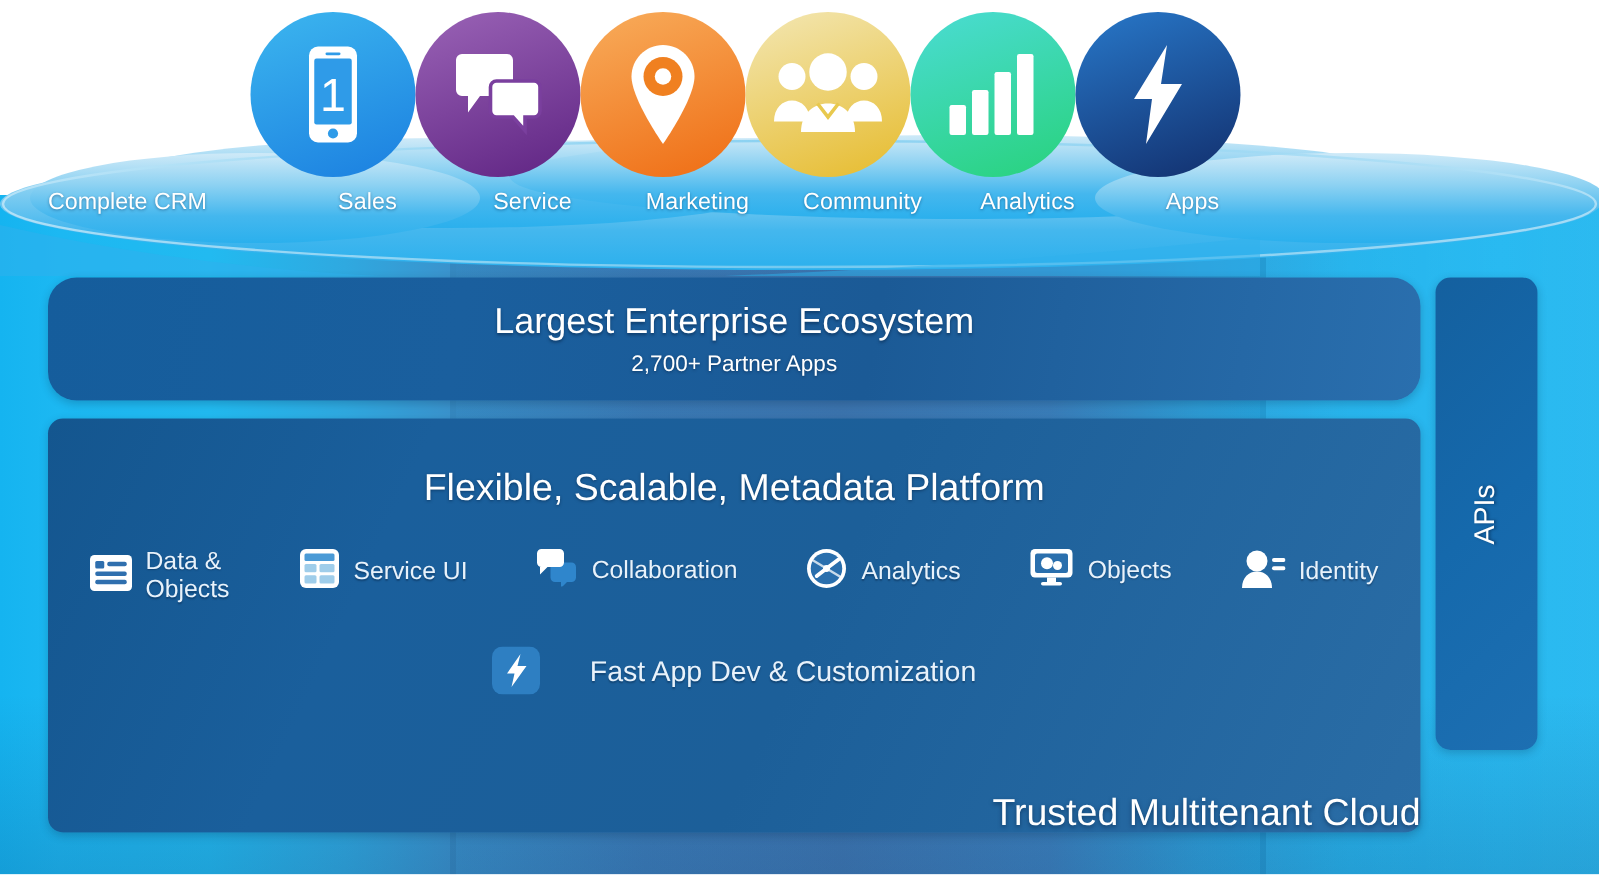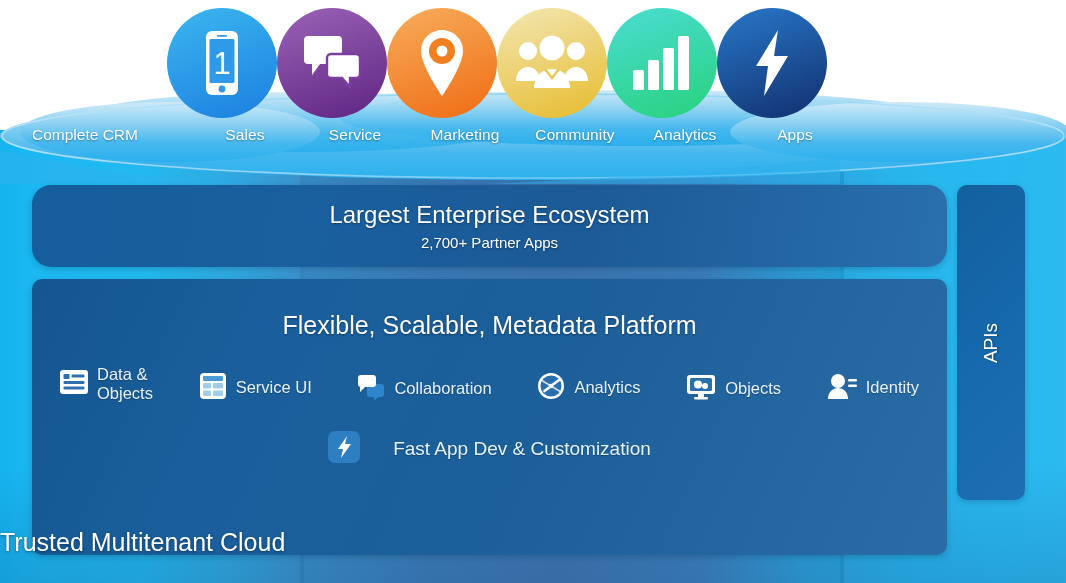--- a/index.html
+++ b/index.html
@@ -139,21 +139,21 @@
   .platform-title {
     position: absolute; left: 0; right: 0; top: 32px;
     text-align: center;
     color: #ffffff; font-size: 25px;
     text-shadow: 0 1px 2px rgba(0,25,55,.5);
   }
 
   
   .feature-row {
     position: absolute; left: 0; right: 0;
-    display: flex; align-items: flex-end;
+    display: flex; align-items: flex-start;
   }
   .feature-row.r1 { top: 86px; padding: 0 28px; justify-content: space-between; }
   .feature-row.r2 { top: 152px; justify-content: center; }
 
   .feature {
     display: flex; align-items: center; gap: 9px;
   }
   .feature .fi { flex: 0 0 auto; display: block; }
   .feature .ftext {
     color: #e8f2fb; font-size: 16.5px; line-height: 1.18;
@@ -171,21 +171,21 @@
   .apis-text {
     color: #ffffff; font-size: 19px;
     transform: rotate(-90deg);
     white-space: nowrap;
     text-shadow: 0 1px 2px rgba(0,25,55,.5);
   }
 
   
   .trusted {
     position: absolute; left: 0; top: 528px; width: 947px;
-    text-align: left;
+    text-align: right;
     color: #ffffff; font-size: 25px;
     text-shadow: 0 1px 3px rgba(0,25,55,.5);
   }
 </style>
 </head>
 <body>
 
 <div id="stage">
 
   <div class="cyl-body"></div>

